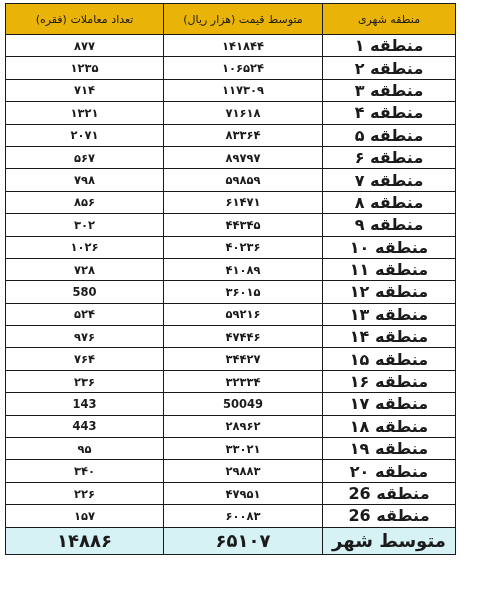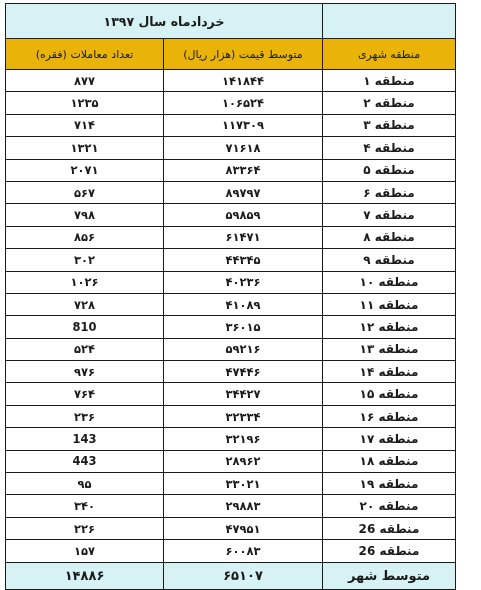--- a/index.html
+++ b/index.html
@@ -54,45 +54,41 @@
     font-size: 11px;
     font-weight: normal;
   }
   tbody td {
     height: 21.4px;
     font-size: 11.5px;
     font-weight: bold;
     background: #ffffff;
   }
   tbody td.region-cell {
-    font-size: 12px;
+    font-size: 16px;
   }
   tfoot td {
     background: #d6f2f4;
     height: 26px;
-    font-size: 13px;
+    font-size: 18px;
     font-weight: bold;
   }
 </style>
 </head>
 <body>
 
 <div id="table-wrap">
   <table class="data-table">
     <colgroup>
       <col class="col-region">
       <col class="col-price">
       <col class="col-count">
     </colgroup>
     <thead>
       <tr>
-        <td class="title-blank"></td>
-        <td class="title-cell" colspan="2">خردادماه سال ۱۳۹۷</td>
-      </tr>
-      <tr>
         <th class="head-cell">منطقه شهری</th>
         <th class="head-cell">متوسط قیمت (هزار ریال)</th>
         <th class="head-cell">تعداد معاملات (فقره)</th>
       </tr>
     </thead>
     <tbody id="table-body">
         <tr>
           <td class="region-cell">منطقه ۱</td>
           <td>۱۴۱۸۴۴</td>
           <td>۸۷۷</td>
@@ -143,21 +139,21 @@
           <td>۱۰۲۶</td>
         </tr>
         <tr>
           <td class="region-cell">منطقه ۱۱</td>
           <td>۴۱۰۸۹</td>
           <td>۷۲۸</td>
         </tr>
         <tr>
           <td class="region-cell">منطقه ۱۲</td>
           <td>۳۶۰۱۵</td>
-          <td>810</td>
+          <td>580</td>
         </tr>
         <tr>
           <td class="region-cell">منطقه ۱۳</td>
           <td>۵۹۲۱۶</td>
           <td>۵۲۴</td>
         </tr>
         <tr>
           <td class="region-cell">منطقه ۱۴</td>
           <td>۴۷۴۴۶</td>
           <td>۹۷۶</td>
@@ -167,21 +163,21 @@
           <td>۳۴۴۲۷</td>
           <td>۷۶۴</td>
         </tr>
         <tr>
           <td class="region-cell">منطقه ۱۶</td>
           <td>۳۲۳۳۴</td>
           <td>۲۳۶</td>
         </tr>
         <tr>
           <td class="region-cell">منطقه ۱۷</td>
-          <td>۳۲۱۹۶</td>
+          <td>50049</td>
           <td>143</td>
         </tr>
         <tr>
           <td class="region-cell">منطقه ۱۸</td>
           <td>۲۸۹۶۲</td>
           <td>443</td>
         </tr>
         <tr>
           <td class="region-cell">منطقه ۱۹</td>
           <td>۳۳۰۲۱</td>

